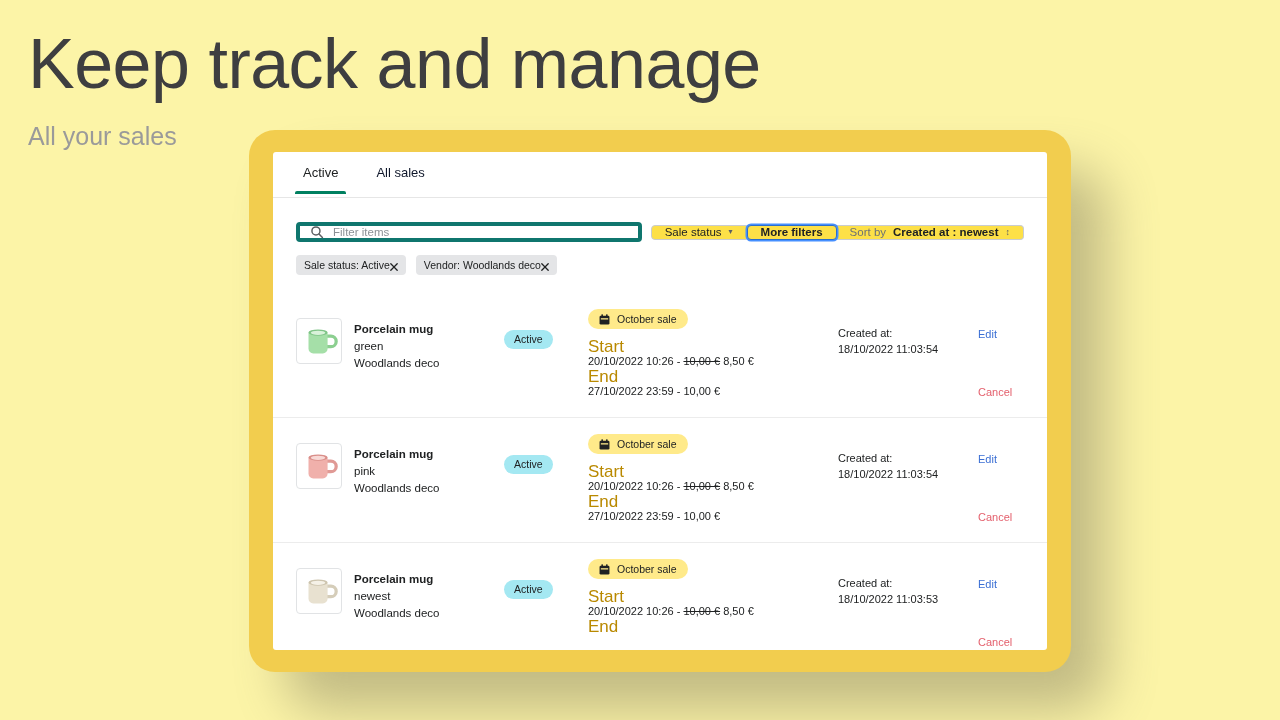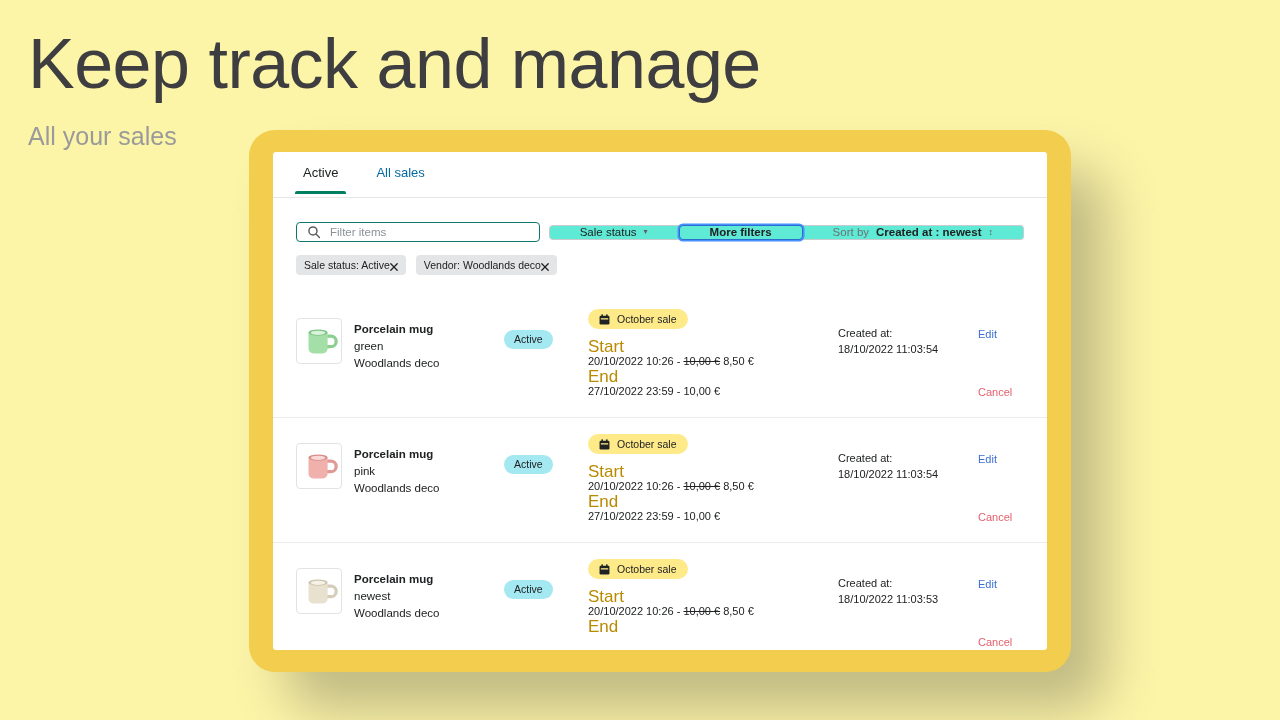--- a/index.html
+++ b/index.html
@@ -74,21 +74,21 @@
   .tabbar {
     height: 46px;
     border-bottom: 1px solid #e6e6e6;
     display: flex;
     align-items: flex-start;
     padding-left: 22px;
     padding-top: 13px;
   }
   .tab {
     font-size: 13px;
-    color: #0369a1;
+    color: #0f172a;
     padding: 0 8px 13px 8px;
     margin-right: 22px;
     position: relative;
     cursor: pointer;
     white-space: nowrap;
   }
   .tab.active {
     color: #202223;
     font-weight: 400;
   }
@@ -104,21 +104,21 @@
   
   .filterbar {
     padding: 24px 23px 0 23px;
     display: flex;
     align-items: center;
     gap: 0;
   }
   .search-wrap {
     flex: 1 1 auto;
     height: 20px;
-    border: 1px solid #0f766e;
+    border: 4px solid #0f766e;
     border-radius: 4px;
     display: flex;
     align-items: center;
     padding: 0 10px;
     background: #fff;
     max-width: 356px;
     cursor: text;
   }
   .search-icon { width: 14px; height: 14px; flex: 0 0 auto; }
   .search-input {
@@ -134,28 +134,28 @@
   .search-input::placeholder { color: #8c9196; }
 
   .btn-group {
     display: flex;
     align-items: center;
     margin-left: 9px;
   }
   .pill-btn {
     height: 15px;
     border: 1px solid #c9cccf;
-    background: #5eead4;
+    background: #fde047;
     font-family: inherit;
     font-size: 11.5px;
     color: #202223;
     display: flex;
     align-items: center;
     gap: 7px;
-    padding: 0 30px;
+    padding: 0 13px;
     cursor: pointer;
     white-space: nowrap;
   }
   .pill-btn.first { border-radius: 4px 0 0 4px; }
   .pill-btn.last  { border-radius: 0 4px 4px 0; border-left: 0; }
   .pill-btn.focused {
     border-radius: 4px;
     border-color: #2c6ecb;
     box-shadow: 0 0 0 1.5px #458fff;
     position: relative;

